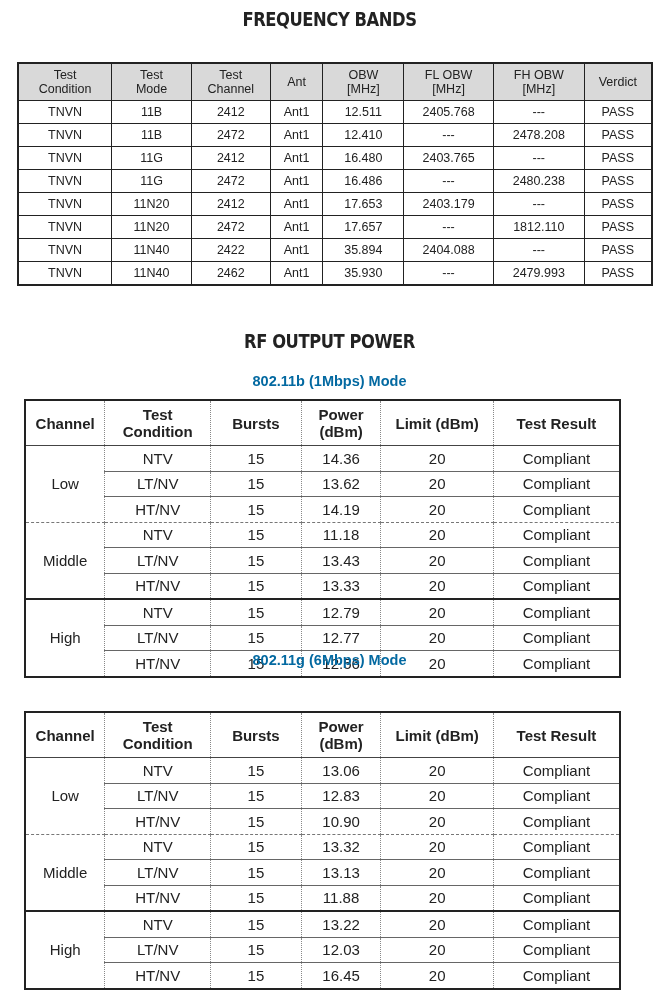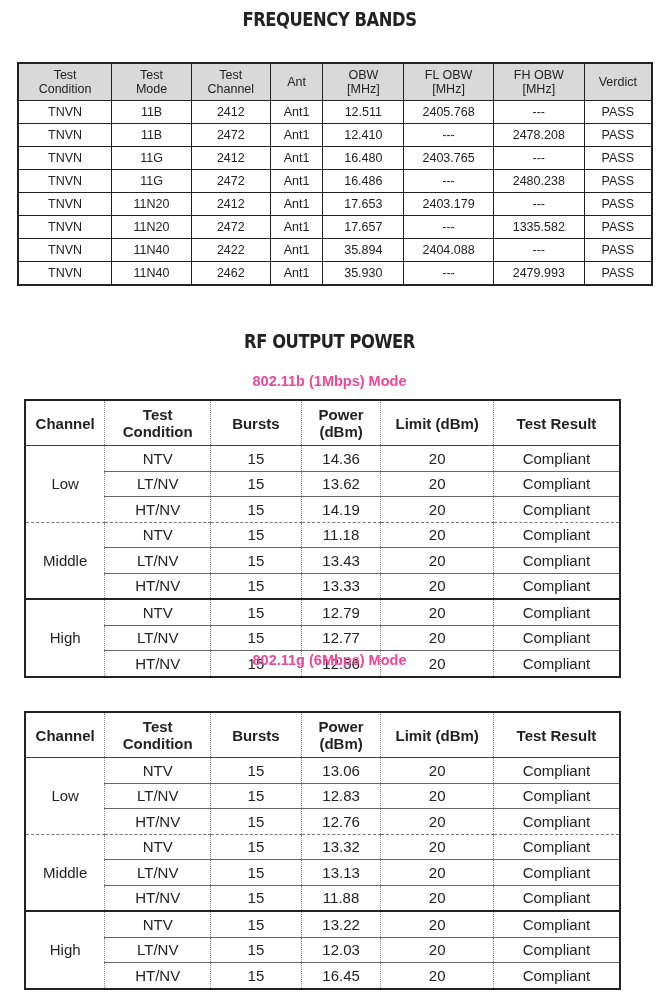--- a/index.html
+++ b/index.html
@@ -1,18 +1,18 @@
 <!DOCTYPE html>
 <html><head>
 <meta charset="utf-8">
 <style>
   html,body{margin:0;padding:0;background:#fff;}
   body{width:659px;height:1000px;position:relative;font-family:"Liberation Sans",sans-serif;color:#222;overflow:hidden;}
   .h1{position:absolute;left:0;width:659px;text-align:center;font-family:"DejaVu Sans",sans-serif;font-weight:bold;font-size:19px;letter-spacing:-0.5px;color:#222;transform:scaleX(0.86);}
-  .h2{position:absolute;left:0;width:659px;text-align:center;font-weight:bold;font-size:14.5px;color:#ec4899;}
+  .h2{position:absolute;left:0;width:659px;text-align:center;font-weight:bold;font-size:14.5px;color:#0369a1;}
   table{border-collapse:collapse;position:absolute;border-radius:28px;}
   
   #fb{left:17px;top:62px;width:636px;border:2px solid #222;font-size:12.5px;}
   #fb th{background:#d9d9d9;font-weight:normal;height:36px;line-height:14px;border:1.5px solid #222;padding:0;}
   #fb td{height:22px;border:1.5px solid #222;text-align:center;padding:0;}
   
   .rf{left:24px;width:597px;border:2px solid #222;font-size:15px;}
   .rf th{font-weight:bold;height:44px;line-height:17px;background:#fff;border-bottom:1px solid #444;border-right:1px dotted #888;padding:0;}
   .rf td{height:24.5px;text-align:center;padding:0;border-right:1px dotted #888;border-bottom:1.5px solid #666;}
   .rf td.ch{border-bottom:1px dashed #777;}
@@ -100,21 +100,21 @@
         <td>---</td>
         <td>PASS</td>
       </tr>
       <tr>
         <td>TNVN</td>
         <td>11N20</td>
         <td>2472</td>
         <td>Ant1</td>
         <td>17.657</td>
         <td>---</td>
-        <td>1335.582</td>
+        <td>1812.110</td>
         <td>PASS</td>
       </tr>
       <tr>
         <td>TNVN</td>
         <td>11N40</td>
         <td>2422</td>
         <td>Ant1</td>
         <td>35.894</td>
         <td>2404.088</td>
         <td>---</td>
@@ -257,21 +257,21 @@
       <tr>
         <td>LT/NV</td>
         <td>15</td>
         <td>12.83</td>
         <td>20</td>
         <td>Compliant</td>
       </tr>
       <tr class="grp-end">
         <td>HT/NV</td>
         <td>15</td>
-        <td>12.76</td>
+        <td>10.90</td>
         <td>20</td>
         <td>Compliant</td>
       </tr>
       <tr>
         <td rowspan="3" class="ch" style="border-bottom: 2px solid rgb(34, 34, 34);">Middle</td>
         <td>NTV</td>
         <td>15</td>
         <td>13.32</td>
         <td>20</td>
         <td>Compliant</td>

